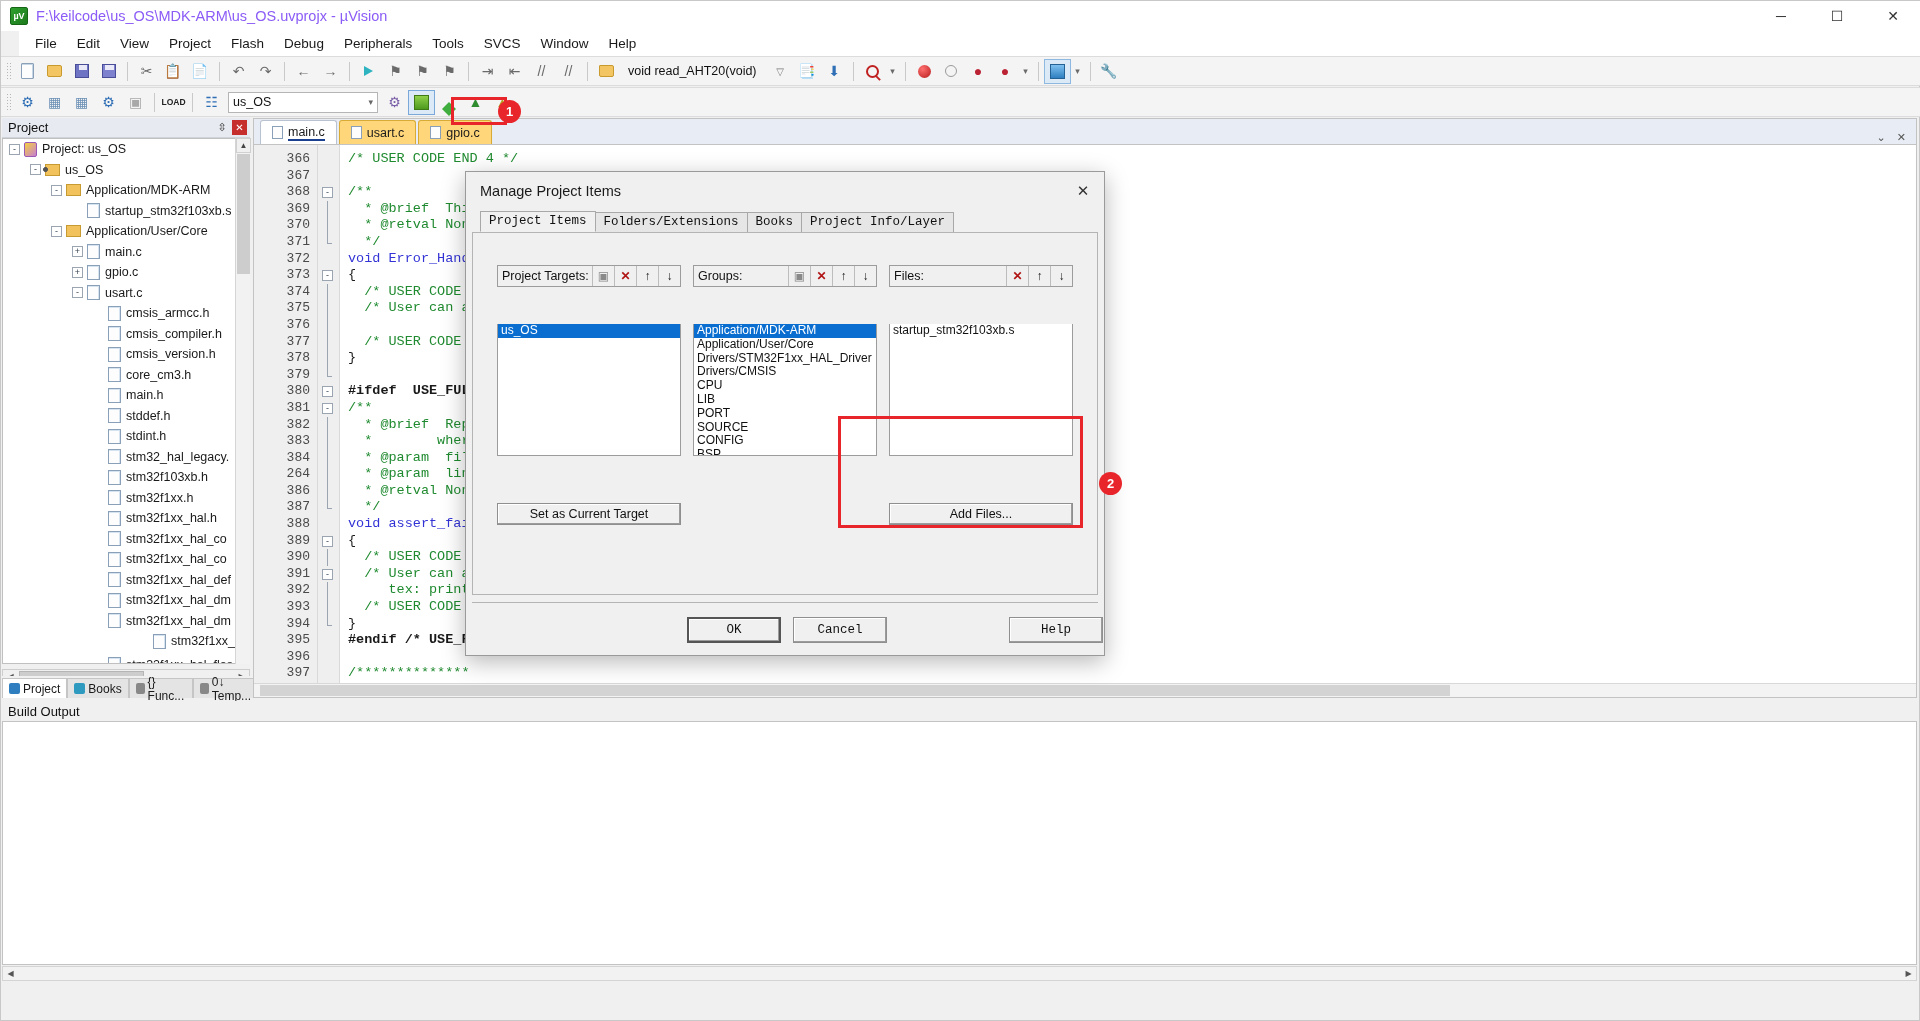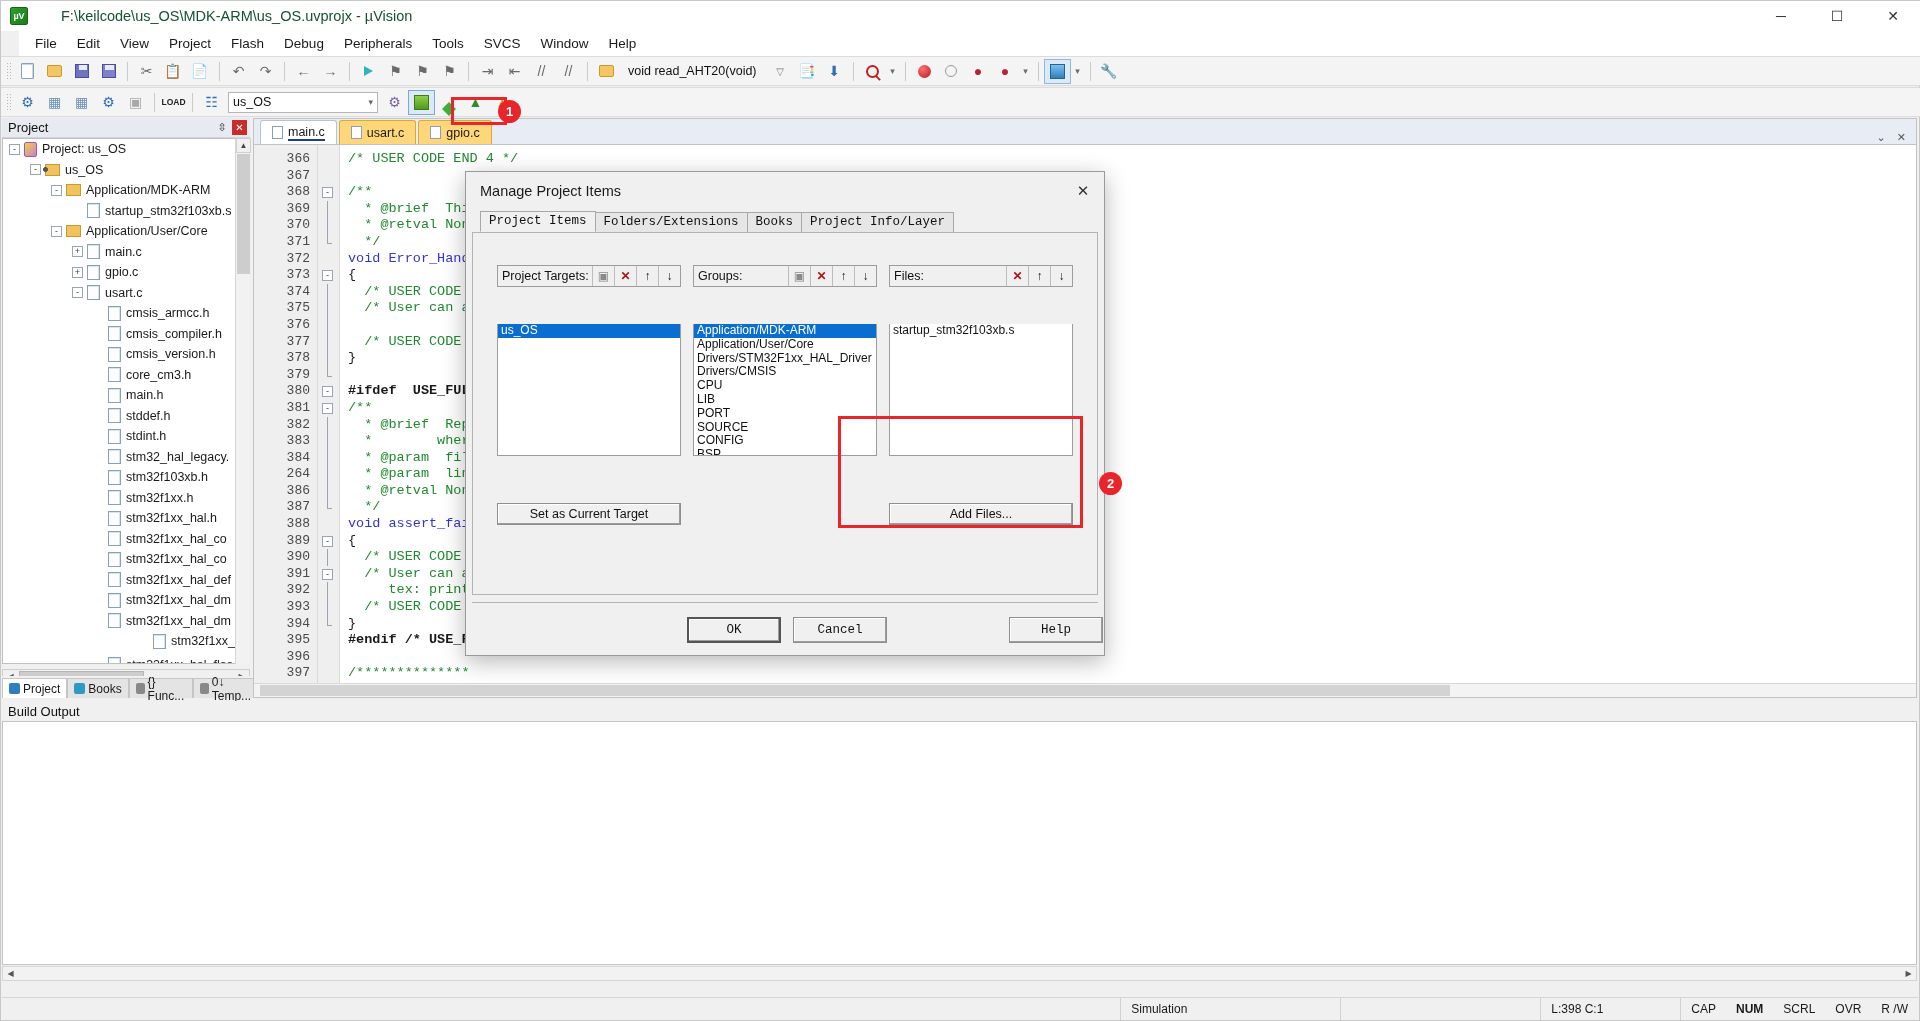--- a/index.html
+++ b/index.html
@@ -24,21 +24,21 @@
     display: flex; align-items: center;
   }
   .title-icon {
     width: 18px; height: 18px; margin-left: 9px; margin-right: 8px;
     background: linear-gradient(135deg,#2ea02e,#1c7a1c);
     border: 1px solid #156615; border-radius: 2px;
     color: #fff; font-size: 9px; font-weight: bold;
     display: flex; align-items: center; justify-content: center;
     line-height: 1;
   }
-  .title-text { font-size: 14.5px; color: #14532d; margin-left: 25px; }
+  .title-text { font-size: 14.5px; color: #8b5cf6; }
   .title-btns { position: absolute; right: 0; top: 0; height: 30px; display: flex; }
   .title-btn {
     width: 56px; height: 30px; display: flex; align-items: center; justify-content: center;
     font-size: 14px; color: #333;
   }
 
   
   .menubar {
     position: absolute; left: 0; top: 30px; width: 1920px; height: 25px;
     background: #ffffff; display: flex; align-items: center; padding-left: 6px; margin-left: 18px;
@@ -718,31 +718,20 @@
     <div class="panel-header" style="background:#f0f0f0;border-bottom:none">
       <span>Build Output</span>
     </div>
     <div class="build-body"></div>
     <div class="build-hscroll">
       <div class="arw">◀</div>
       <div class="arw" style="margin-left:auto">▶</div>
     </div>
   </div>
 
-  <div class="statusbar">
-    <div class="sb-cell sb-flex"></div>
-    <div class="sb-cell" style="width:220px">Simulation</div>
-    <div class="sb-cell" style="width:200px"></div>
-    <div class="sb-cell" style="width:140px">L:398 C:1</div>
-    <div class="sb-cell" style="border-right:none">CAP</div>
-    <div class="sb-cell" style="border-right:none;font-weight:bold">NUM</div>
-    <div class="sb-cell" style="border-right:none">SCRL</div>
-    <div class="sb-cell" style="border-right:none">OVR</div>
-    <div class="sb-cell" style="border-right:none">R /W</div>
-  </div>
 
   <div class="dlg-shadow">
     <div class="dlg-title">Manage Project Items</div>
     <div class="dlg-close">✕</div>
 
     <div class="dlg-tabs">
       <div class="dtab active">Project Items</div>
       <div class="dtab">Folders/Extensions</div>
       <div class="dtab">Books</div>
       <div class="dtab">Project Info/Layer</div>

